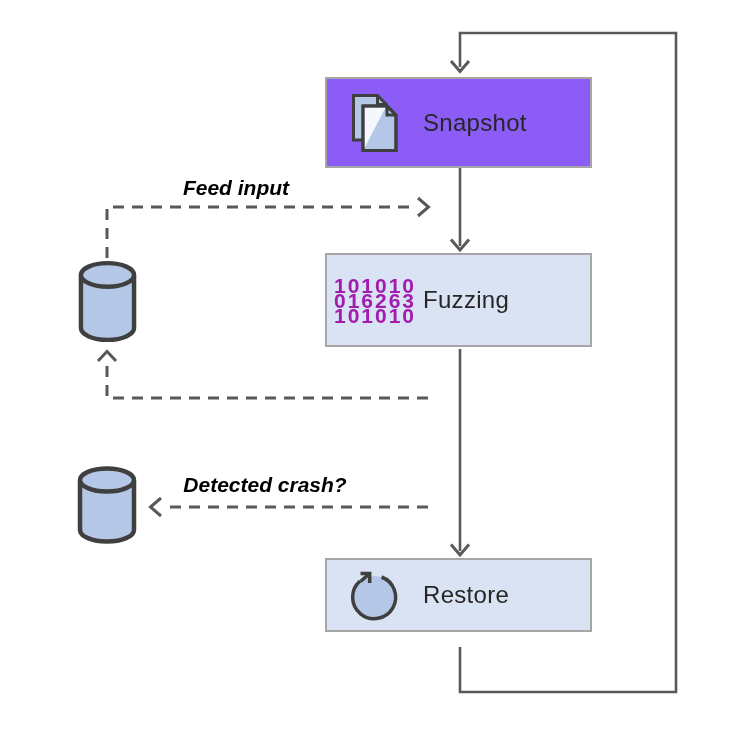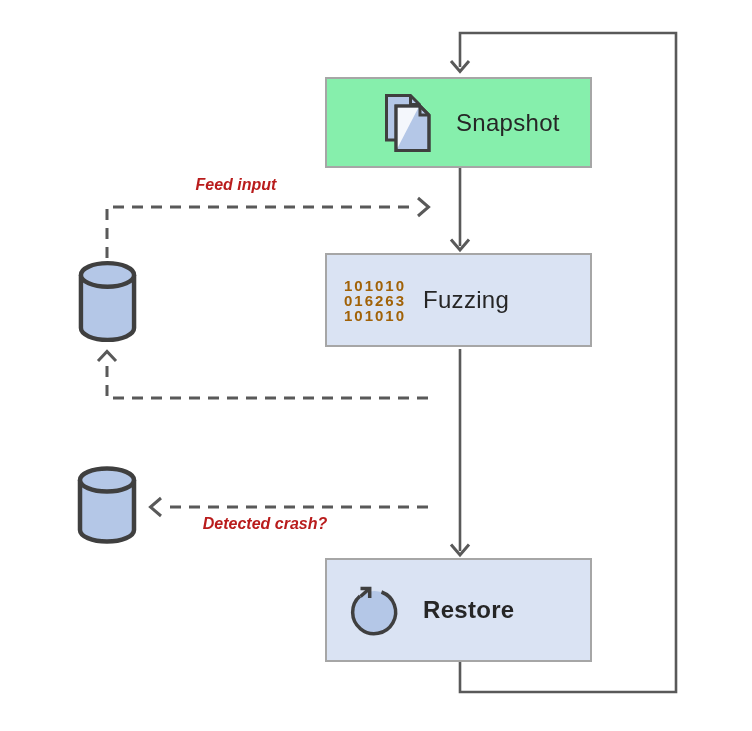--- a/index.html
+++ b/index.html
@@ -10,37 +10,37 @@
     font-family:"Liberation Sans", sans-serif;
     overflow:hidden;
   }
   svg.connectors{position:absolute;left:0;top:0;}
   .node{
     position:absolute;
     display:flex;align-items:center;
     box-sizing:border-box;
     border:2px solid #a6a6a6;
   }
-  .node-plain{background:#86efac;padding-left:33px;}
+  .node-plain{background:#8b5cf6;}
   .node-blue{background:#dae3f3;}
   .node .icon-wrap{
     width:96px;display:flex;justify-content:center;align-items:center;
     flex:0 0 96px;
   }
   .node .node-label{
     font-size:24px;color:#262626;letter-spacing:0.3px;
   }
   .binary-icon{
-    font-weight:bold;font-size:15px;line-height:15px;
-    letter-spacing:2px;color:#a16207;text-align:left;
+    font-weight:bold;font-size:21px;line-height:15px;
+    letter-spacing:2px;color:#a21caf;text-align:left;
     font-family:"Liberation Sans", sans-serif;
   }
   .edge-label{
     position:absolute;width:240px;text-align:center;
-    font-style:italic;font-weight:bold;font-size:16px;color:#b91c1c;
+    font-style:italic;font-weight:bold;font-size:21px;color:#000000;
   }
   .cylinder{position:absolute;}
 </style>
 </head>
 <body>
 
 <div id="canvas">
 
   <svg class="connectors" width="752" height="731" viewBox="0 0 752 731">
 
@@ -87,21 +87,21 @@
     <span class="icon-wrap">
       <span class="binary-icon">
         <div>101010</div>
         <div>016263</div>
         <div>101010</div>
       </span>
     </span>
     <span class="node-label">Fuzzing</span>
   </div>
 
-  <div class="node node-blue" style="left:325px;top:558px;width:267px;height:104px;font-weight:bold;">
+  <div class="node node-blue" style="left:325px;top:558px;width:267px;height:74px;">
     <span class="icon-wrap">
       <svg width="56" height="56" viewBox="0 0 56 56">
         <circle cx="27.5" cy="30" r="21" fill="#b4c7e7"></circle>
         <g stroke="#3f3f3f" stroke-width="3.5" fill="none">
           <path d="M34.5,10 A21.5,21.5 0 1 1 13,14"></path>
           <path d="M13.5,14.5 L22,7"></path>
           <path d="M13.5,6.5 L22.7,6.5 L22.7,16"></path>
         </g>
       </svg>
     </span>
@@ -118,15 +118,15 @@
 
   <div class="cylinder" style="left:76px;top:466px;">
     <svg width="62" height="80" viewBox="0 0 62 80">
       <path d="M4,14 L4,64 A27,11.5 0 0 0 58,64 L58,14 Z" fill="#b4c7e7"></path>
       <path d="M4,14 L4,64 A27,11.5 0 0 0 58,64 L58,14" fill="none" stroke="#3f3f3f" stroke-width="4.5"></path>
       <ellipse cx="31" cy="14" rx="27" ry="11.5" fill="#b4c7e7" stroke="#3f3f3f" stroke-width="4.5"></ellipse>
     </svg>
   </div>
 
   <div class="edge-label" style="left:116px;top:176px;">Feed input</div>
-  <div class="edge-label" style="left:145px;top:473px;margin-top:42px;">Detected crash?</div>
+  <div class="edge-label" style="left:145px;top:473px;">Detected crash?</div>
 
 </div>
 
 </body></html>

